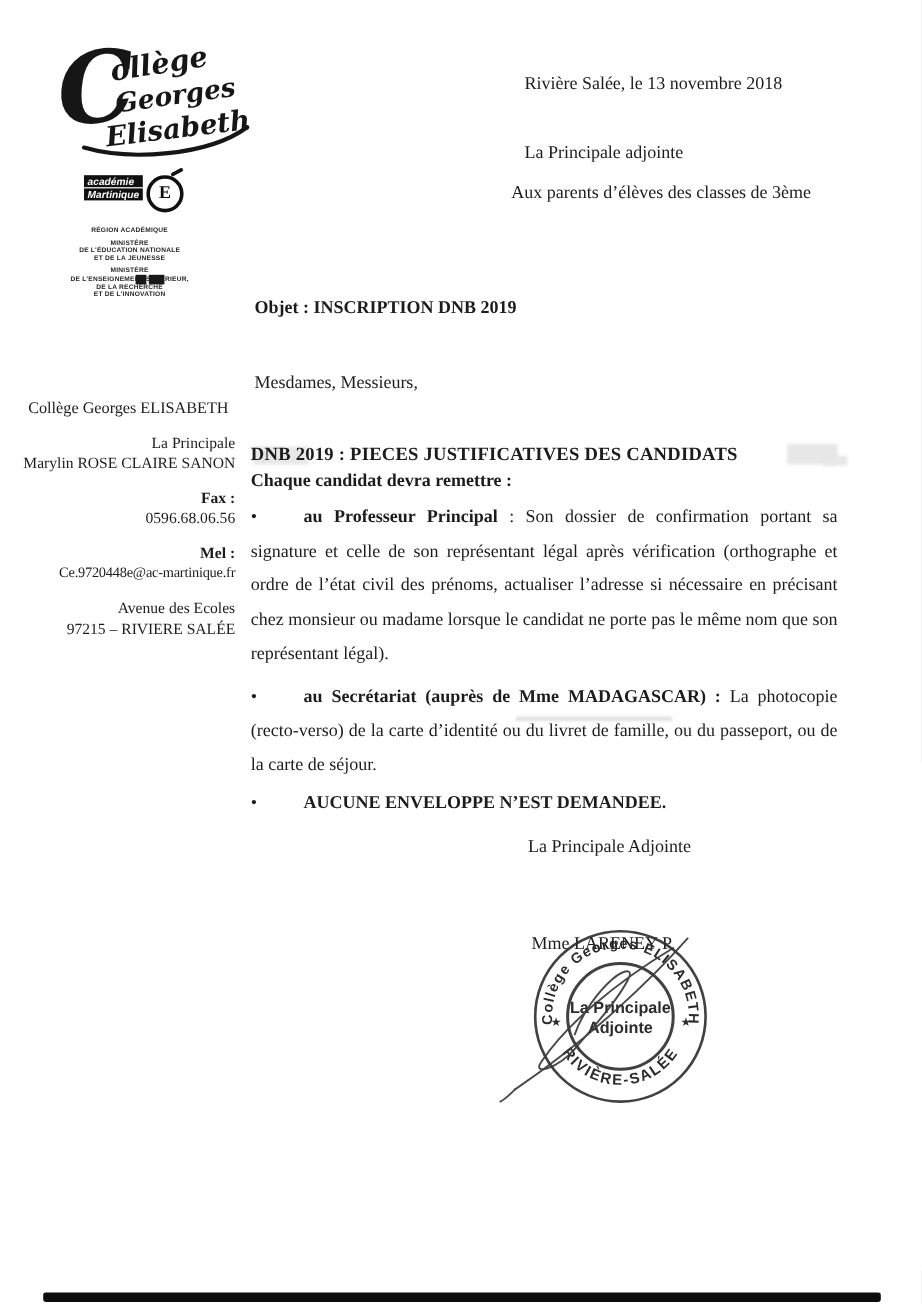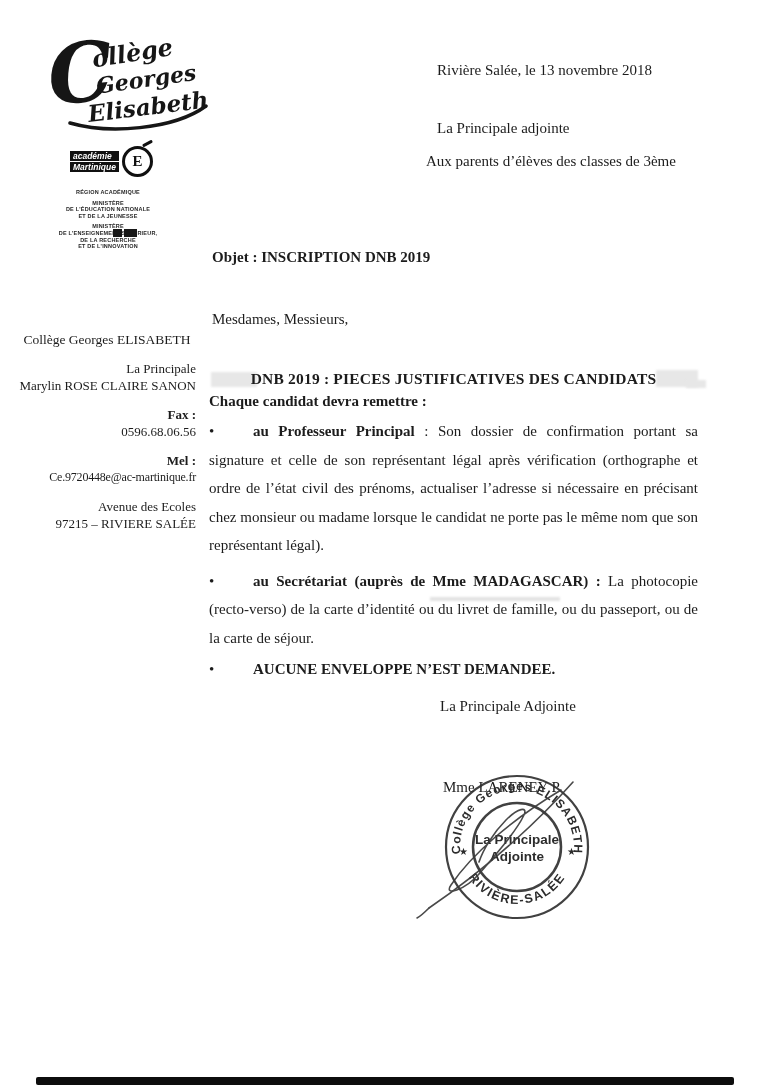--- a/index.html
+++ b/index.html
@@ -4,21 +4,21 @@
 <style>
   html,body{margin:0;padding:0;background:#e9e9e9;}
   .page{
     position:relative; width:768px; height:1087px; margin:0 auto;
     background:#fff; overflow:hidden;
     font-family:"Liberation Serif", serif; color:#1c1c1c;
   }
   
   .script-logo{position:absolute; left:48px; top:26px; width:185px; height:105px;}
   
-  .academie{position:absolute; left:70px; top:146px; display:flex; align-items:center; gap:3px;}
+  .academie{position:absolute; left:70px; top:146px; display:flex; align-items:flex-start; gap:3px;}
   .academie-words{display:flex; flex-direction:column; gap:1px;}
   .academie-words span{
     background:#101010; color:#fff; font-family:"Liberation Sans",sans-serif;
     font-style:italic; font-weight:700; font-size:8.5px; line-height:10px; padding:0 3px;
     white-space:nowrap;
   }
   .academie-e{
     position:relative; width:25px; height:25px; border:3.4px solid #101010; border-radius:50%;
     display:flex; align-items:center; justify-content:center;
     font-family:"Liberation Serif",serif; font-weight:700; font-size:15px; color:#101010;
@@ -50,21 +50,21 @@
     position:absolute; left:18px; top:331px; width:178px; text-align:right;
     font-size:13px; line-height:17px; color:#1c1c1c;
   }
   .sidebar .school{text-align:center; font-size:13.5px;}
   .sidebar .grp{margin-top:12px;}
   .sidebar .grp.big{margin-top:20px;}
   .sidebar b{font-weight:700;}
   .sidebar .mail{font-size:12px; letter-spacing:-.2px;}
   
   .bodycol{position:absolute; left:209px; top:366px; width:489px; font-size:15px;}
-  .title-wrap{position:relative; text-align:center; padding:4px 0 2px;}
+  .title-wrap{position:relative; text-align:left; padding:4px 0 2px;}
   .title-wrap .ttl{
     position:relative; z-index:2; font-weight:700; font-size:15.5px; letter-spacing:.2px;
     white-space:nowrap;
   }
   .smudge{position:absolute; background:#e7e7e7; filter:blur(1.2px); z-index:1;}
   .smudge.l{left:2px; top:6px; width:46px; height:15px;}
   .smudge.r{right:0px; top:4px; width:42px; height:17px;}
   .smudge.r2{right:-8px; top:14px; width:20px; height:8px;}
   .intro{font-weight:700; margin-top:3px;}
   .blt{margin:7px 0 0; line-height:28.5px; text-align:justify;}

